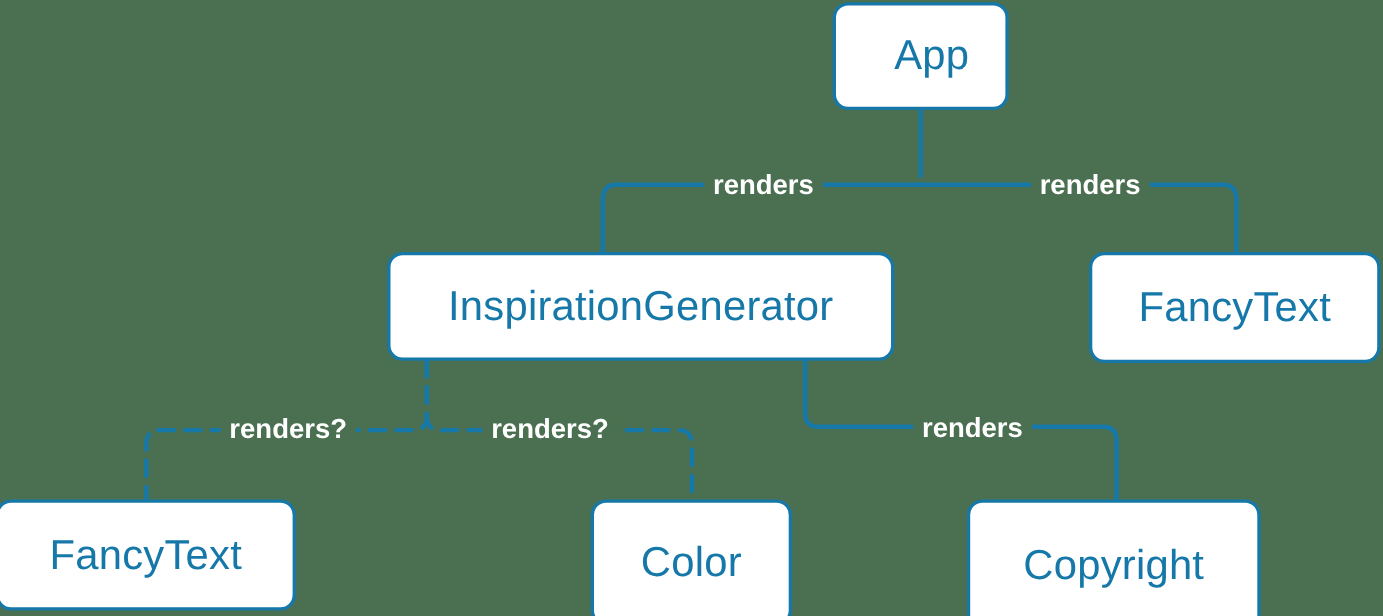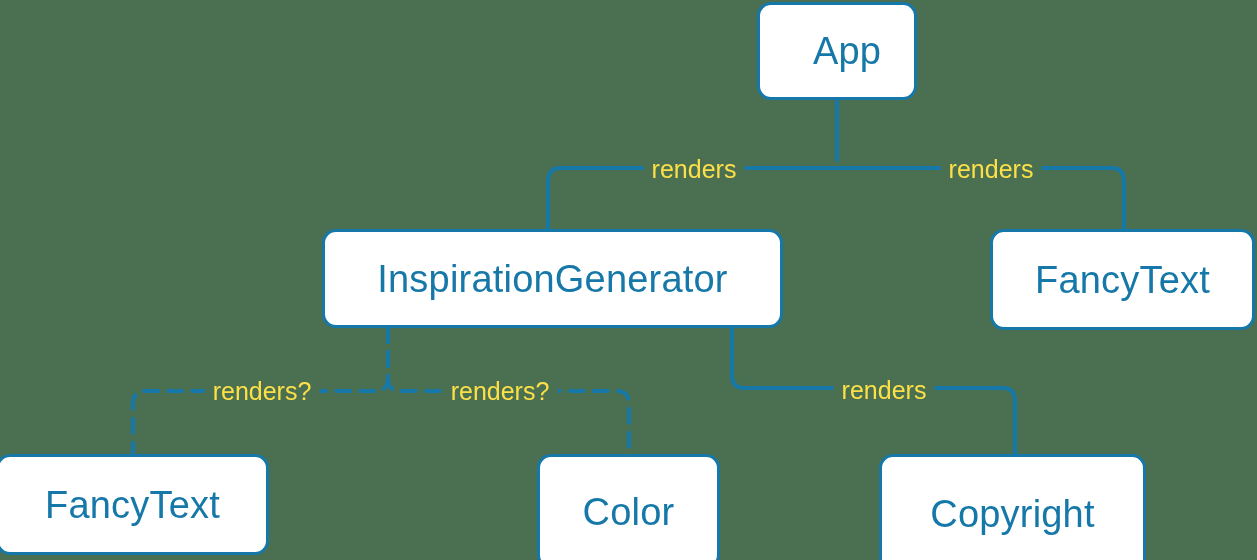--- a/index.html
+++ b/index.html
@@ -50,32 +50,32 @@
     font-weight: 400;
     letter-spacing: 0.2px;
     white-space: nowrap;
   }
   .node-label {
     color: #1678a8;
     line-height: 1;
   }
   .edge-label {
     position: absolute;
-    color: #fde047;
+    color: #ffffff;
     font-size: 25px;
-    font-weight: 400;
+    font-weight: 700;
     background: #4a7051;
     padding: 0 8px;
     white-space: nowrap;
     transform: translate(-50%, -50%);
     line-height: 1;
   }
   
   #node-app            { left: 757px;  top: 2px;   width: 160px; height: 98px; padding-left: 20px; }
-  #node-inspgen        { left: 322px;  top: 229px; width: 461px; height: 99px; }
+  #node-inspgen        { left: 352px;  top: 229px; width: 461px; height: 99px; }
   #node-fancytext-right{ left: 990px;  top: 229px; width: 265px; height: 101px; }
   #node-fancytext-left { left: -4px;   top: 454px; width: 273px; height: 101px; }
   #node-color          { left: 537px;  top: 454px; width: 183px; height: 115px; }
   #node-copyright      { left: 879px;  top: 454px; width: 267px; height: 120px; }
 
   
   #label-app-inspgen        { left: 694px;  top: 169px; }
   #label-app-fancytext      { left: 991px;  top: 169px; }
   #label-inspgen-fancytext  { left: 262px;  top: 391px; }
   #label-inspgen-color      { left: 500px;  top: 391px; }

